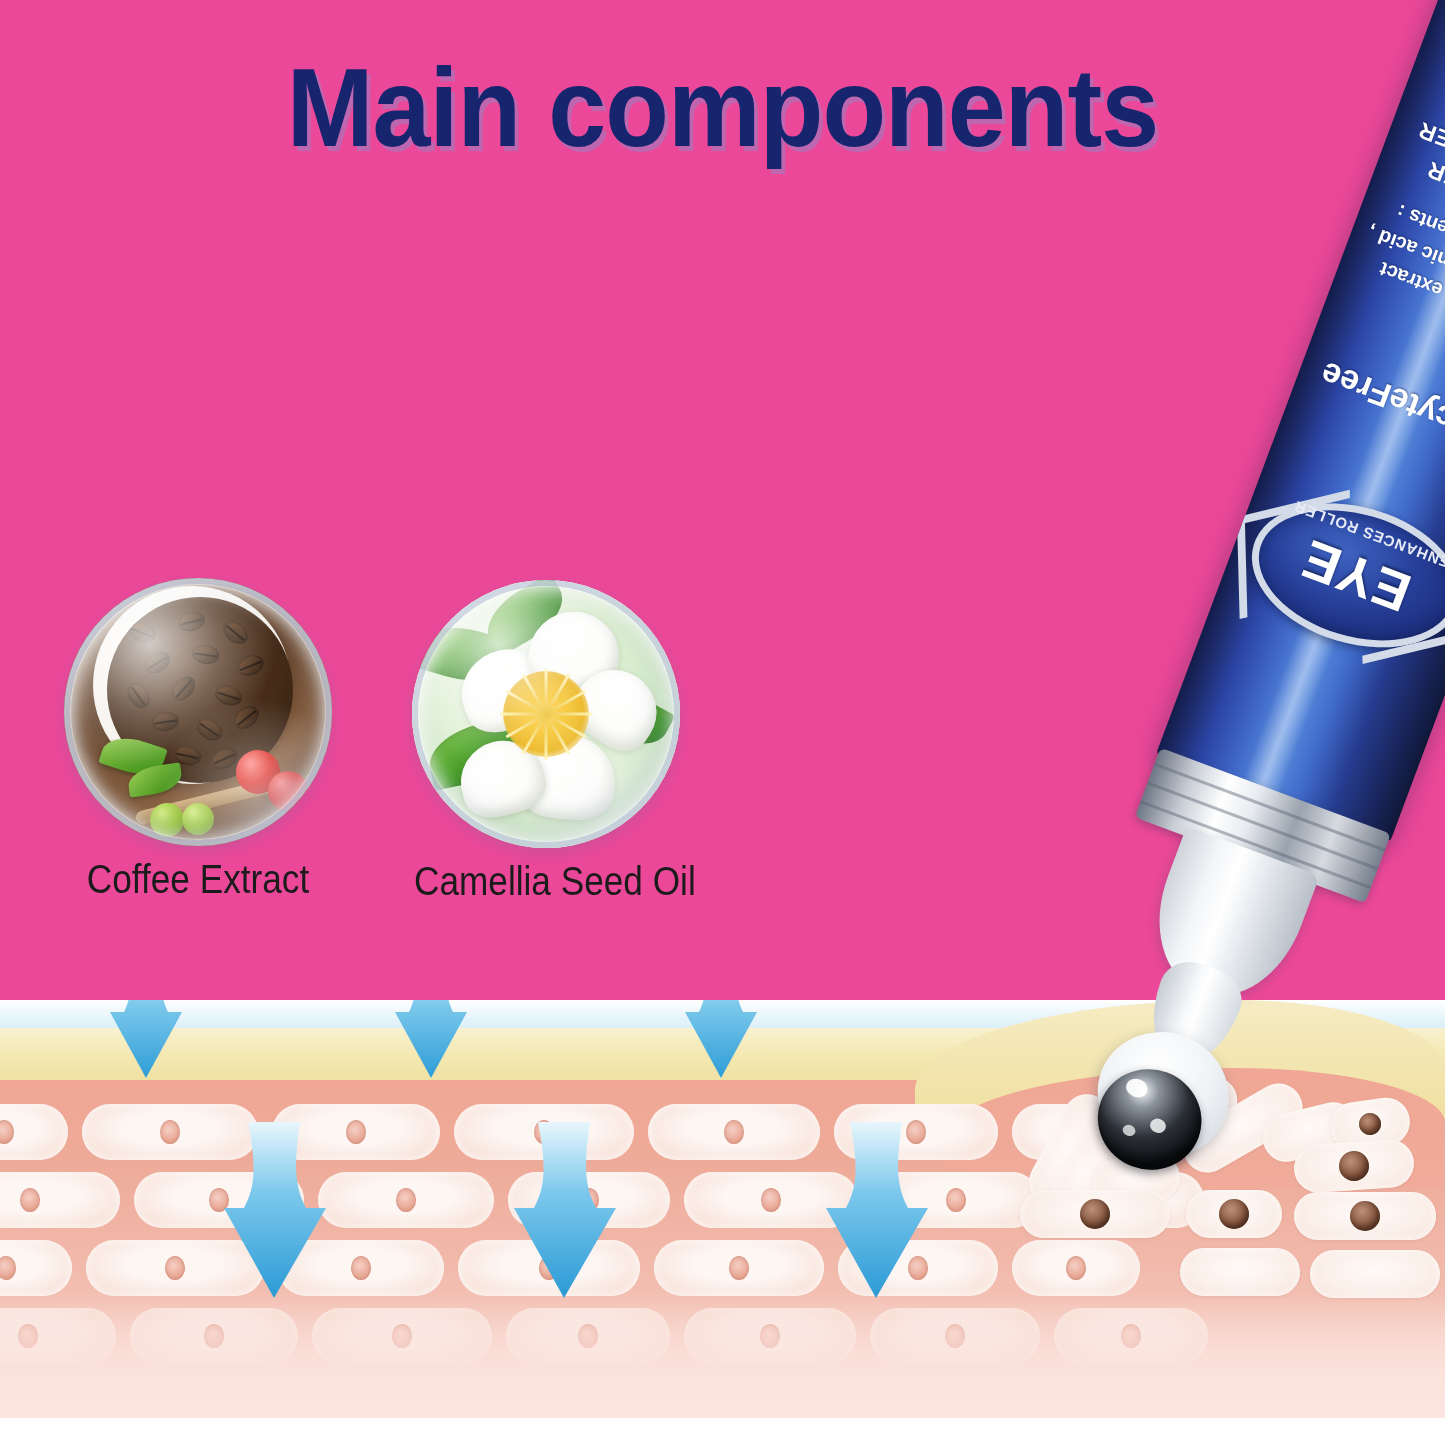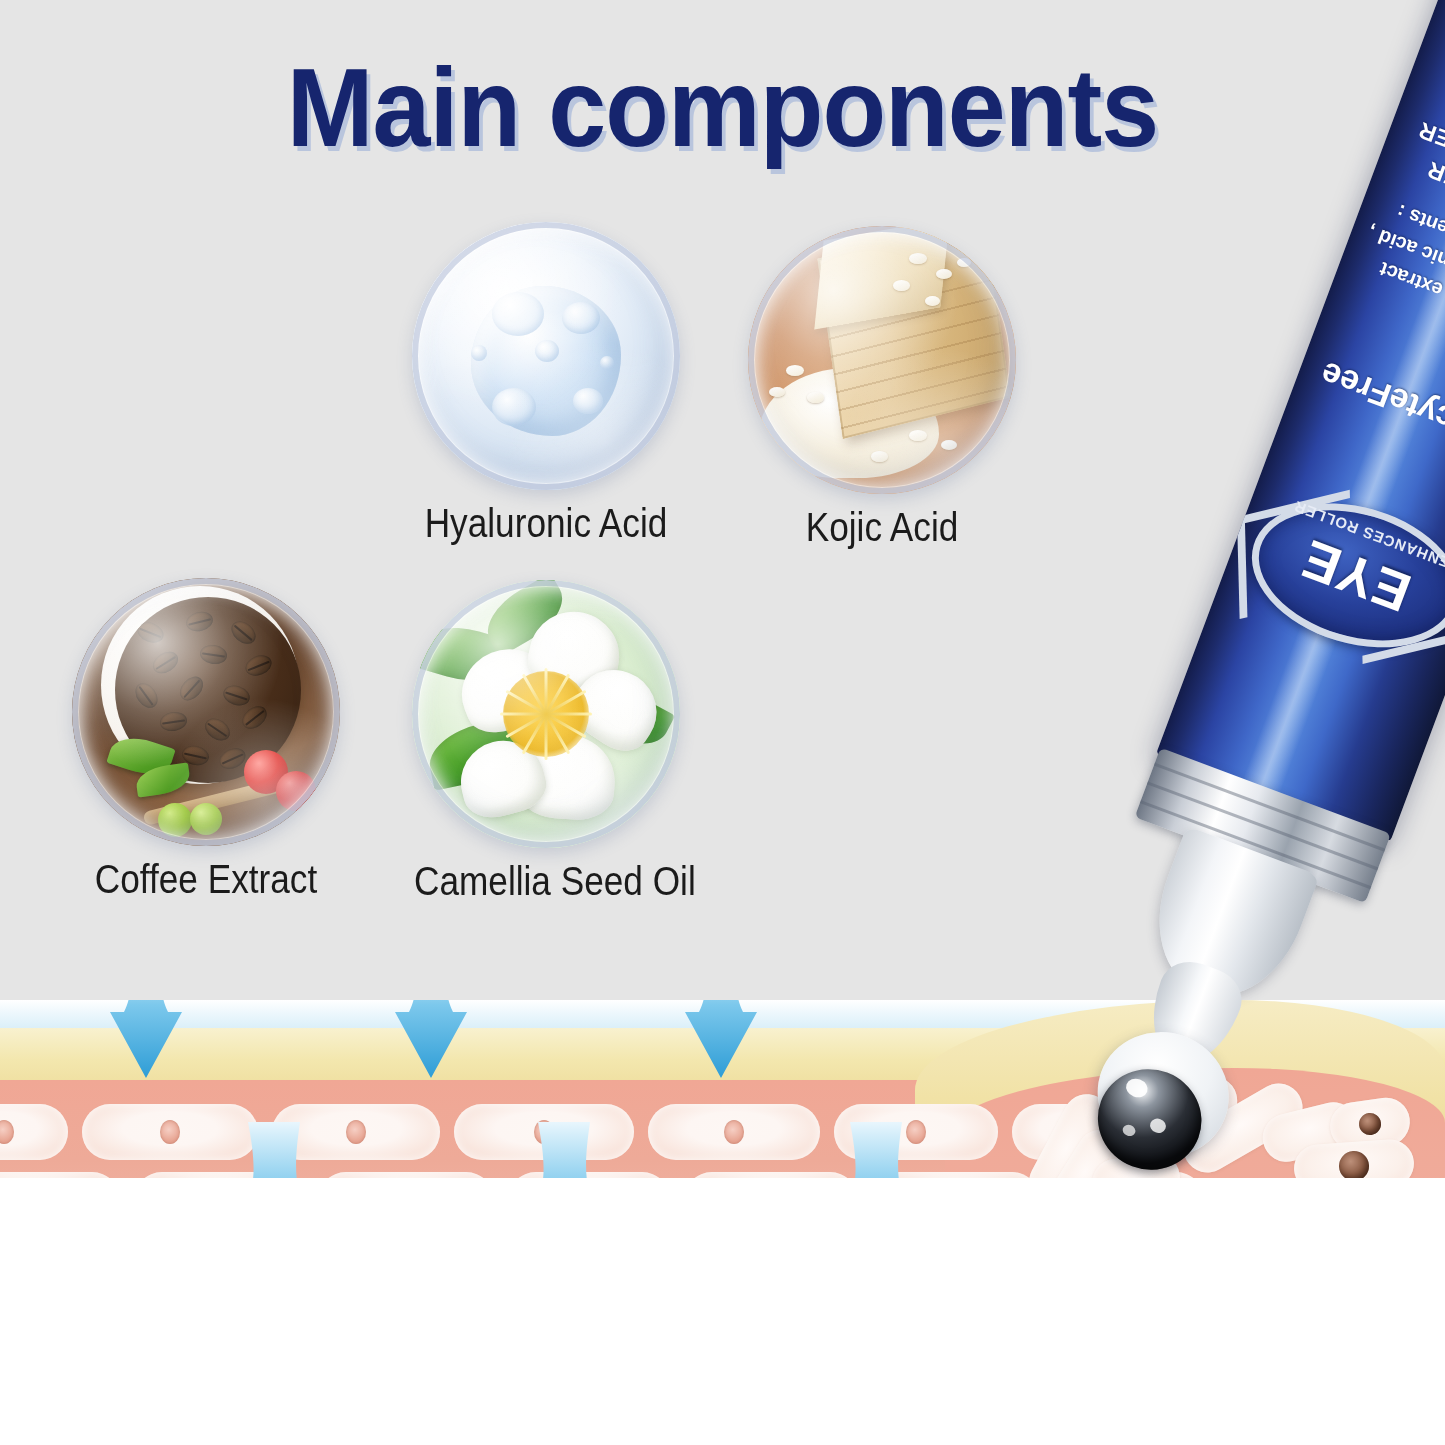--- a/index.html
+++ b/index.html
@@ -1,17 +1,17 @@
 <!DOCTYPE html>
 <html><head>
 <meta charset="utf-8">
 <style>
   html,body{margin:0;padding:0;background:#fff;}
   body{width:1445px;height:1445px;overflow:hidden;font-family:"Liberation Sans",sans-serif;}
-  #stage{position:relative;width:1445px;height:1178px;background:#e5e5e5;overflow:hidden;}
+  #stage{position:relative;width:1445px;height:1418px;background:#ec4899;overflow:hidden;}
 
   
   #title{
     position:absolute;left:0;top:52px;width:1445px;text-align:center;
     font-family:"Liberation Sans",sans-serif;
     font-size:112px;line-height:1.0;font-weight:bold;
     color:#16256e;letter-spacing:-1px;
     transform:scaleX(0.93);transform-origin:50% 50%;
     text-shadow:4px 5px 0 rgba(120,150,210,.40);
     white-space:nowrap;
@@ -238,63 +238,23 @@
   .rb-hi{position:absolute;border-radius:50%;background:#fff;opacity:.92;}
 </style>
 </head>
 <body>
 
 <div id="stage">
 
   <div id="title">Main components</div>
 
 
-  <div class="ing" style="left:396px;top:222px;">
-    <div class="orb">
-      <div class="art a-gel">
-        <div class="gel-blob"></div>
-        <div class="gel-b" style="left:30%;top:26%;width:52px;height:44px;"></div>
-        <div class="gel-b" style="left:56%;top:30%;width:38px;height:32px;"></div>
-        <div class="gel-b" style="left:30%;top:62%;width:44px;height:38px;"></div>
-        <div class="gel-b" style="left:60%;top:62%;width:30px;height:26px;"></div>
-        <div class="gel-b" style="left:46%;top:44%;width:24px;height:22px;"></div>
-        <div class="gel-b" style="left:22%;top:46%;width:16px;height:16px;"></div>
-        <div class="gel-b" style="left:70%;top:50%;width:14px;height:14px;"></div>
-      </div>
-      <div class="glass"></div>
-        <div class="rim"></div>
-    </div>
-    <div class="cap">Hyaluronic Acid</div>
-  </div>
-
-  <div class="ing" style="left:732px;top:226px;">
-    <div class="orb">
-      <div class="art a-rice">
-        <div class="rice-pile"></div>
-        <div class="masu"></div>
-        <div class="masu-lid"></div>
-        <div class="grain" style="left:60%;top:10%;width:18px;height:11px;"></div>
-        <div class="grain" style="left:70%;top:16%;width:16px;height:10px;"></div>
-        <div class="grain" style="left:54%;top:20%;width:17px;height:11px;"></div>
-        <div class="grain" style="left:66%;top:26%;width:15px;height:10px;"></div>
-        <div class="grain" style="left:78%;top:12%;width:14px;height:9px;"></div>
-        <div class="grain" style="left:14%;top:52%;width:18px;height:11px;"></div>
-        <div class="grain" style="left:8%;top:60%;width:16px;height:10px;"></div>
-        <div class="grain" style="left:22%;top:62%;width:17px;height:11px;"></div>
-        <div class="grain" style="left:60%;top:76%;width:18px;height:11px;"></div>
-        <div class="grain" style="left:72%;top:80%;width:16px;height:10px;"></div>
-        <div class="grain" style="left:46%;top:84%;width:17px;height:11px;"></div>
-      </div>
-      <div class="glass"></div>
-        <div class="rim"></div>
-    </div>
-    <div class="cap">Kojic Acid</div>
-  </div>
-
-  <div class="ing" style="left:56px;top:578px;">
+
+
+  <div class="ing" style="left:48px;top:578px;">
     <div class="orb">
       <div class="art a-coffee">
         <div class="twig"></div>
         <div class="cof-bowl"></div>
         <div class="cof-beans">
           <div class="bean" style="left:12%;top:14%;transform:rotate(22deg);"></div>
           <div class="bean" style="left:38%;top:8%;transform:rotate(-14deg);"></div>
           <div class="bean" style="left:62%;top:14%;transform:rotate(40deg);"></div>
           <div class="bean" style="left:20%;top:30%;transform:rotate(-32deg);"></div>
           <div class="bean" style="left:46%;top:26%;transform:rotate(8deg);"></div>

